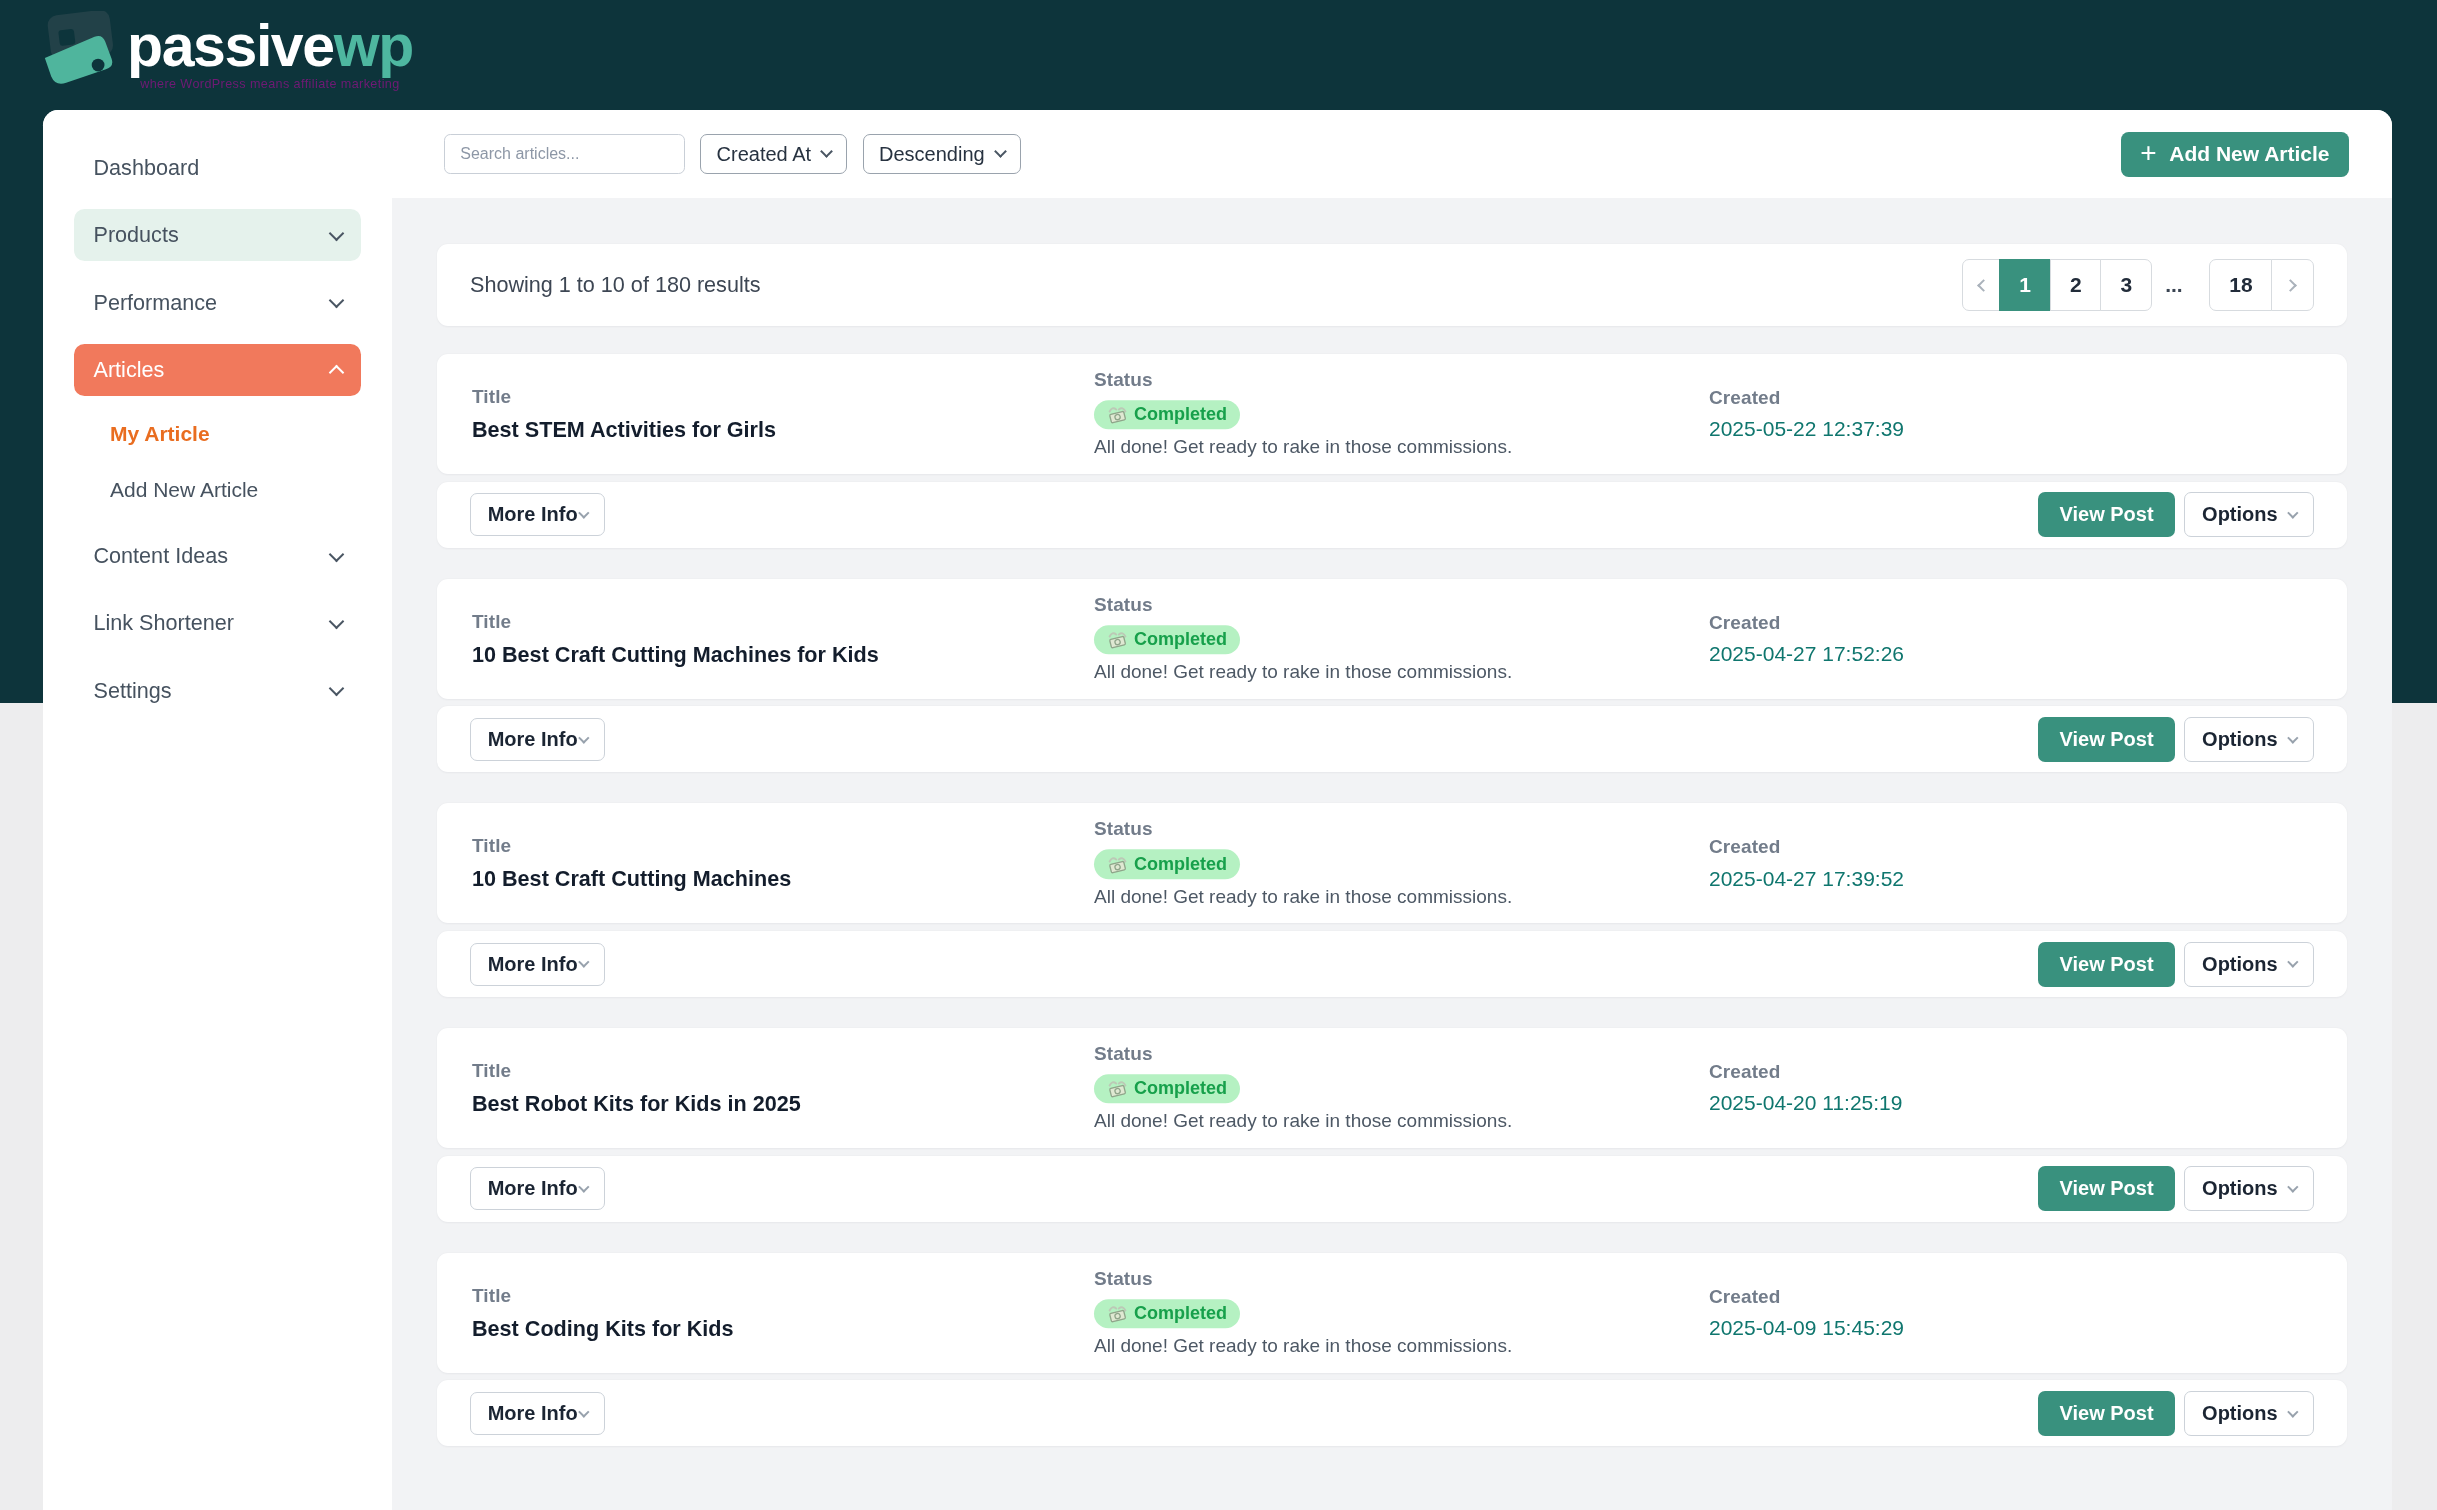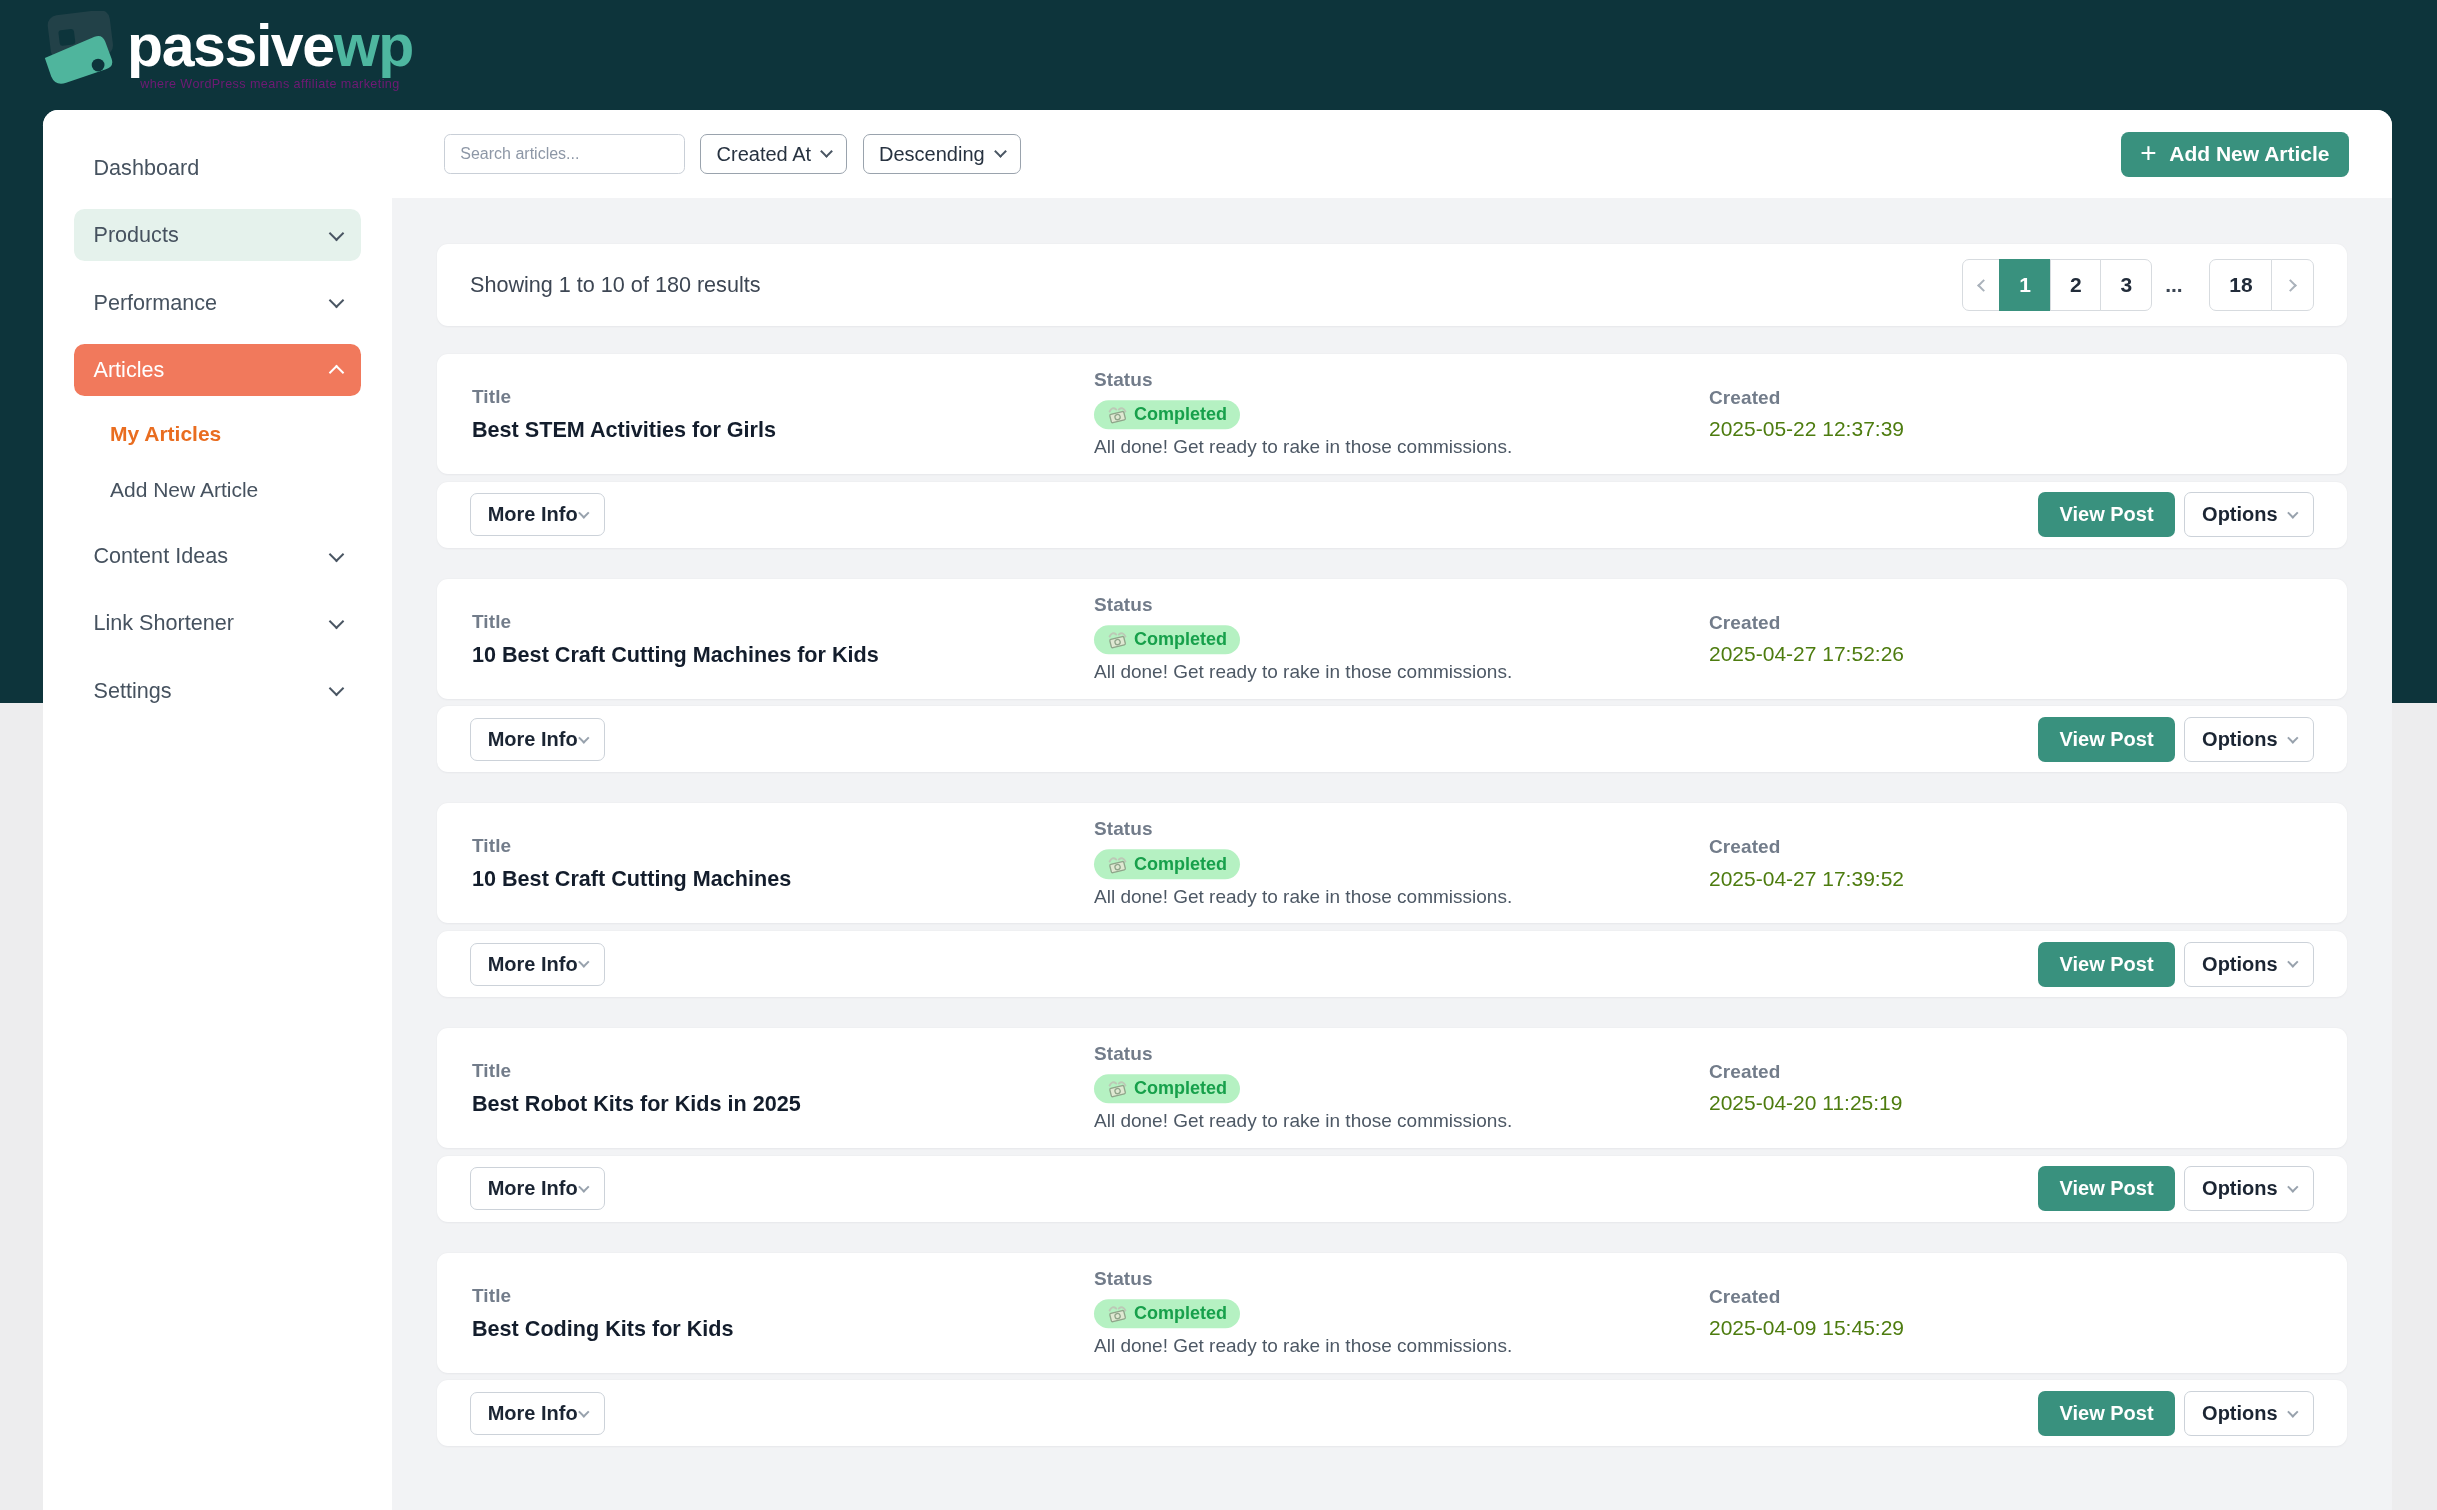--- a/index.html
+++ b/index.html
@@ -72,21 +72,21 @@
   .block { margin-top:31px; }
   .block.first { margin-top:28px; }
   .info-card { height:120px; background:#fff; border-radius:11px; position:relative;
                box-shadow:0 0.7px 2.1px rgba(16,24,40,0.05); }
   .col { position:absolute; top:50%; transform:translateY(-50%); }
   .col-title { left:35px; }
   .col-status { left:657px; }
   .col-created { left:1272px; }
   .field-label { font-size:19px; font-weight:700; color:#727c8a; letter-spacing:0.1px; }
   .article-title { margin-top:9px; font-size:21.6px; font-weight:700; color:#131d2c; }
-  .created-value { margin-top:8.4px; font-size:21px; color:#4d7c0f; }
+  .created-value { margin-top:8.4px; font-size:21px; color:#0f766e; }
   .status-badge { margin-top:9px; display:inline-flex; align-items:center; gap:6.3px; background:#b5f1c2;
                   border-radius:16.7px; padding:4.2px 12.6px; font-size:18px; font-weight:700; color:#17a04b; }
   .badge-icon { width:21px; height:21px; }
   .status-note { margin-top:7px; font-size:19px; color:#4d5865; }
 
   .action-card { height:66px; margin-top:7.7px; background:#fff; border-radius:11px; display:flex;
                  align-items:center; padding:0 33px; box-shadow:0 0.7px 2.1px rgba(16,24,40,0.05); }
   .btn { display:inline-flex; align-items:center; font-family:inherit; cursor:pointer; }
   .btn-more { height:43px; background:#fff; border:1.4px solid #ccd2d9; border-radius:7px; padding:0 16.7px;
               gap:2px; font-size:20px; font-weight:700; color:#1b2533; }
@@ -131,21 +131,21 @@
     <div class="nav-item">
       <span>Performance</span>
       <span class="chev"></span>
     </div>
     <div class="nav-item articles">
       <span>Articles</span>
       <span class="chev up"></span>
     </div>
     <div class="subnav">
       <div class="subnav-item current">
-        <span>My Articles</span>
+        <span>My Article</span>
       </div>
       <div class="subnav-item plain">
         <span>Add New Article</span>
       </div>
     </div>
     <div class="nav-item">
       <span>Content Ideas</span>
       <span class="chev"></span>
     </div>
     <div class="nav-item">

